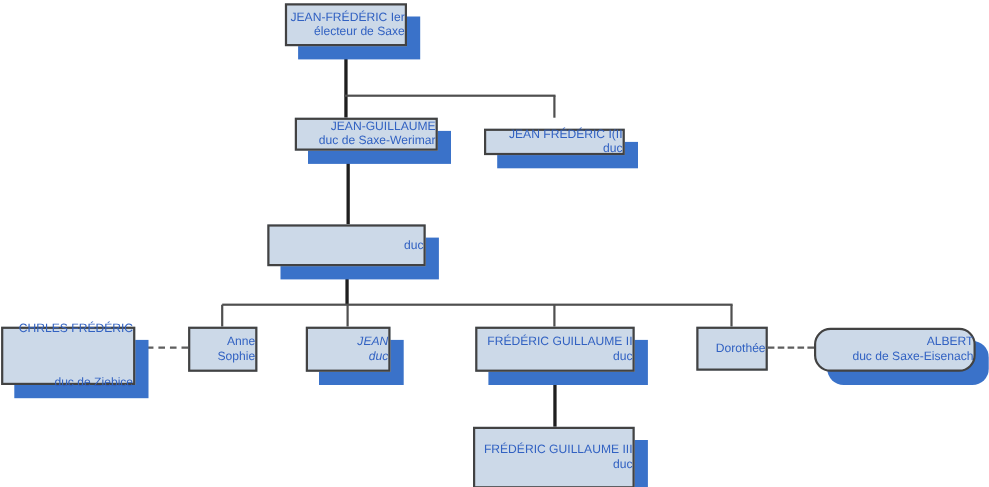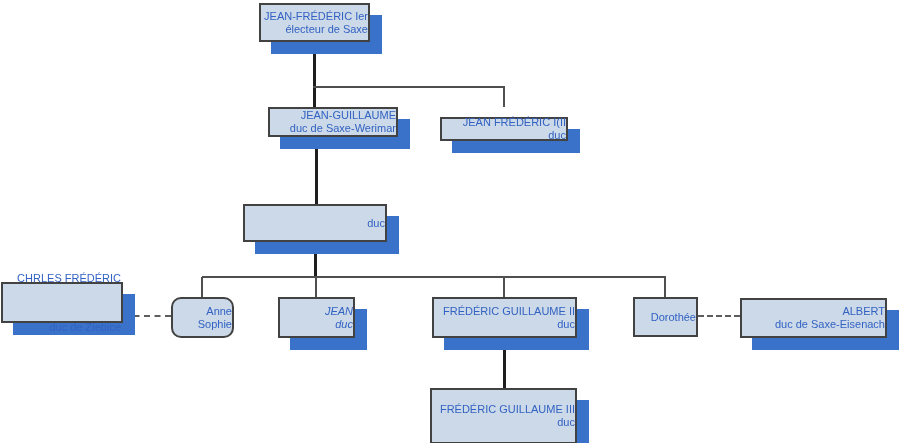--- a/index.html
+++ b/index.html
@@ -73,40 +73,40 @@
       <div>JEAN-GUILLAUME</div>
       <div>duc de Saxe-Werimar</div>
     </div>
     <div class="node shadowed" style="left: 440px; top: 107px; width: 128px; height: 24px; margin-top: 10px;">
       <div>JEAN FRÉDÉRIC I(II</div>
       <div>duc</div>
     </div>
     <div class="node shadowed" style="left: 243px; top: 204px; width: 144px; height: 38px;">
       <div>duc</div>
     </div>
-    <div class="node shadowed" style="left: 1px; top: 282px; width: 122px; height: 41px; gap: 36px;">
+    <div class="node shadowed" style="left: 1px; top: 297px; width: 122px; height: 53px; gap: 36px;">
       <div>CHRLES FRÉDÉRIC</div>
       <div>duc de Ziebice</div>
     </div>
-    <div class="node" style="left: 171px; top: 297px; width: 63px; height: 41px; border-radius: 10px;">
+    <div class="node" style="left: 171px; top: 297px; width: 63px; height: 41px;">
       <div>Anne</div>
       <div>Sophie</div>
     </div>
     <div class="node shadowed" style="left: 278px; top: 297px; width: 77px; height: 41px; font-style: italic;">
       <div>JEAN</div>
       <div>duc</div>
     </div>
     <div class="node shadowed" style="left: 432px; top: 297px; width: 145px; height: 41px;">
       <div>FRÉDÉRIC GUILLAUME II</div>
       <div>duc</div>
     </div>
     <div class="node" style="left: 633px; top: 297px; width: 65px; height: 40px;">
       <div>Dorothée</div>
     </div>
-    <div class="node shadowed" style="left: 740px; top: 298px; width: 147px; height: 40px;">
+    <div class="node shadowed" style="left: 740px; top: 298px; width: 147px; height: 40px; border-radius: 15px;">
       <div>ALBERT</div>
       <div>duc de Saxe-Eisenach</div>
     </div>
     <div class="node shadowed" style="left: 430px; top: 388px; width: 147px; height: 56px;">
       <div>FRÉDÉRIC GUILLAUME III</div>
       <div>duc</div>
     </div>
   </div>
 
 </body></html>

